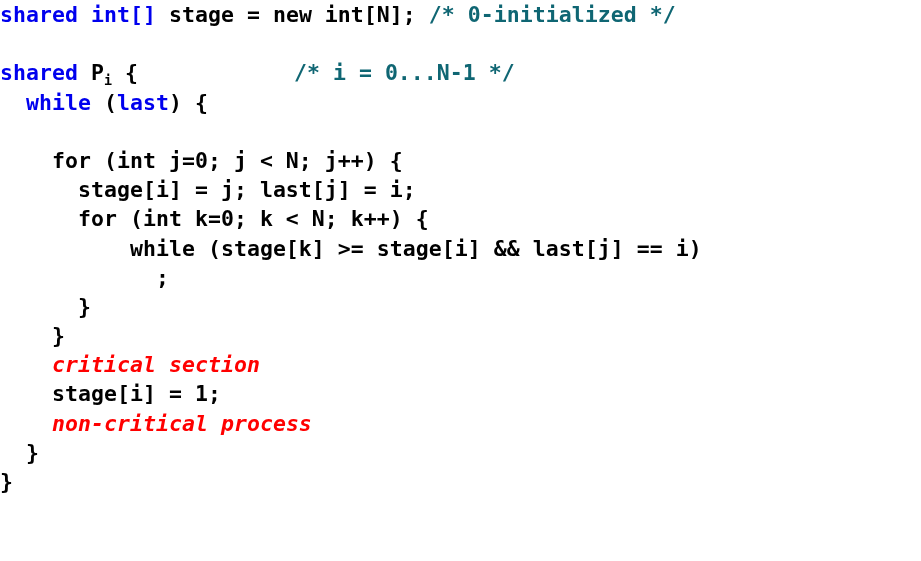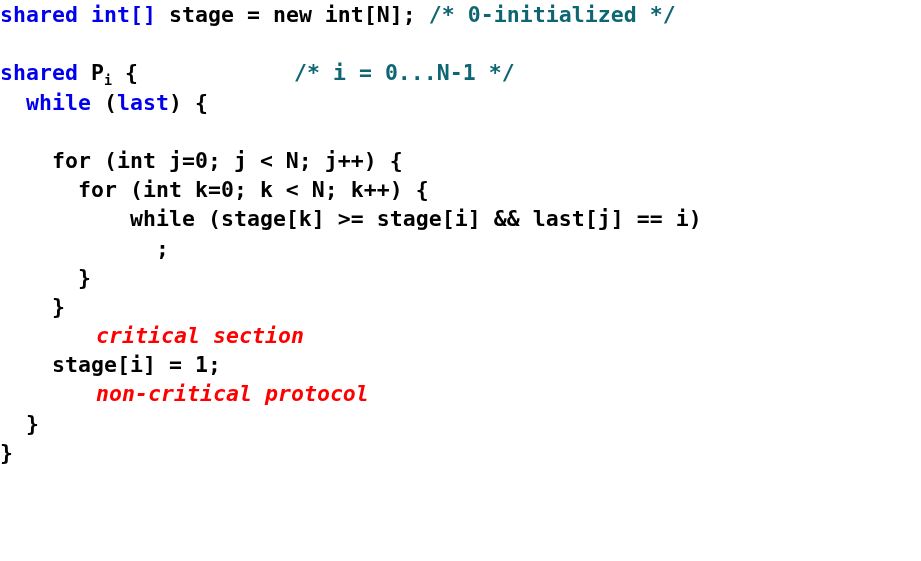--- a/index.html
+++ b/index.html
@@ -31,41 +31,42 @@
     letter-spacing: 0.05px;
     color: #000000;
   }
   .code-line.blank {
     height: 29.2px;
   }
   .tok { white-space: pre; }
   .tok-kw      { color: #0000ee; }
   .tok-plain   { color: #000000; }
   .tok-comment { color: #0f6673; }
-  .tok-red     { color: #ff0000; font-style: italic; font-weight: bold; margin-left: 44px; }
+  .tok-red     { color: #ff0000; font-style: italic; font-weight: bold; }
   .sub {
     font-size: 0.62em;
     vertical-align: sub;
     line-height: 0;
     letter-spacing: 0;
   }
 </style>
 </head>
 <body>
 
 <div id="code-listing">
     <div class="code-line"><span class="tok tok-kw">shared int[] </span><span class="tok tok-plain">stage = new int[N]; </span><span class="tok tok-comment">/* 0-initialized */</span></div>
     <div class="code-line blank">&nbsp;</div>
     <div class="code-line"><span class="tok tok-kw">shared</span><span class="tok tok-plain"> P</span><span class="tok tok-plain sub">i</span><span class="tok tok-plain"> {            </span><span class="tok tok-comment">/* i = 0...N-1 */</span></div>
     <div class="code-line"><span class="tok tok-plain">  </span><span class="tok tok-kw">while</span><span class="tok tok-plain"> (</span><span class="tok tok-kw">last</span><span class="tok tok-plain">) {</span></div>
     <div class="code-line"><span class="tok tok-plain">    </span></div>
     <div class="code-line"><span class="tok tok-plain">    for (int j=0; j &lt; N; j++) {</span></div>
+    <div class="code-line"><span class="tok tok-plain">      stage[i] = j; last[j] = i;</span></div>
     <div class="code-line"><span class="tok tok-plain">      for (int k=0; k &lt; N; k++) {</span></div>
     <div class="code-line"><span class="tok tok-plain">          while (stage[k] &gt;= stage[i] &amp;&amp; last[j] == i)</span></div>
     <div class="code-line"><span class="tok tok-plain">            ;</span></div>
     <div class="code-line"><span class="tok tok-plain">      }</span></div>
     <div class="code-line"><span class="tok tok-plain">    }</span></div>
     <div class="code-line"><span class="tok tok-plain">    </span><span class="tok tok-red">critical section</span></div>
     <div class="code-line"><span class="tok tok-plain">    stage[i] = 1;</span></div>
-    <div class="code-line"><span class="tok tok-plain">    </span><span class="tok tok-red">non-critical protocol</span></div>
+    <div class="code-line"><span class="tok tok-plain">    </span><span class="tok tok-red">non-critical process</span></div>
     <div class="code-line"><span class="tok tok-plain">  }</span></div>
     <div class="code-line"><span class="tok tok-plain">}</span></div>
   </div>
 
 </body></html>

